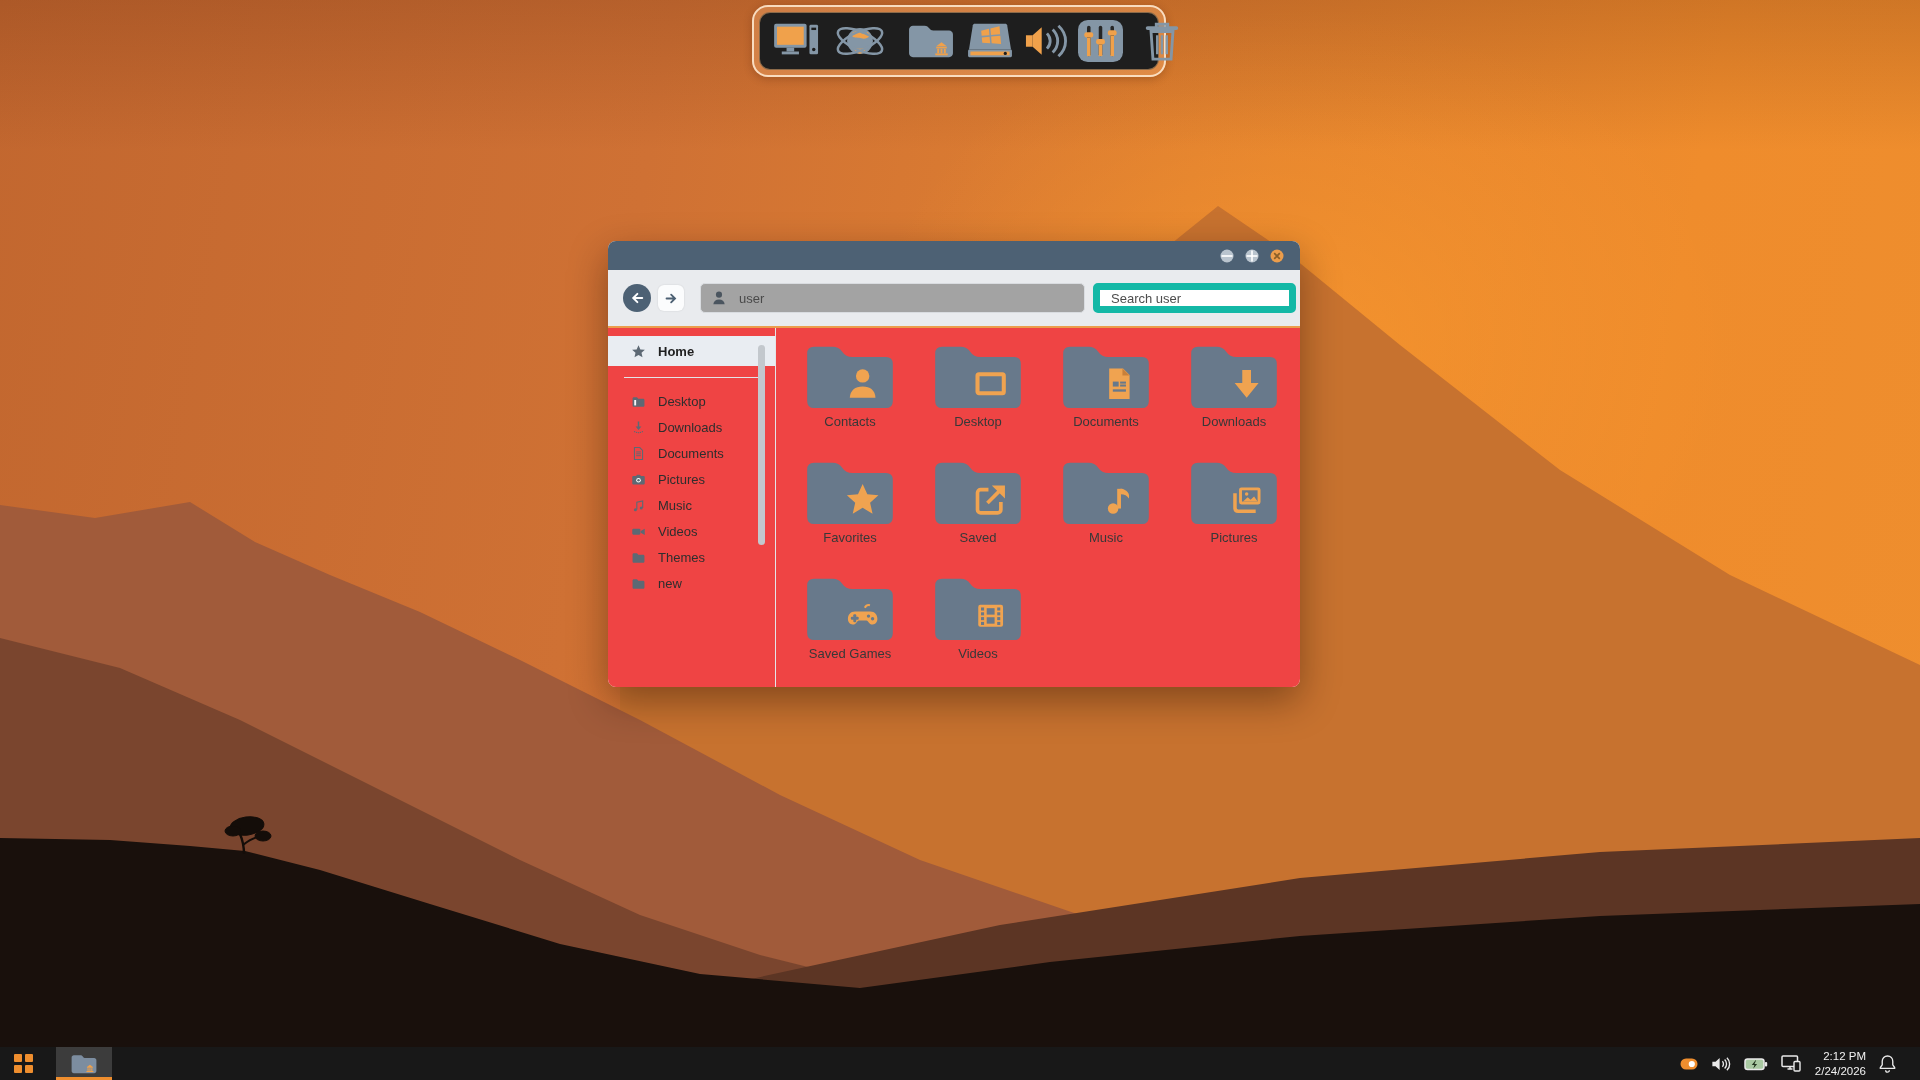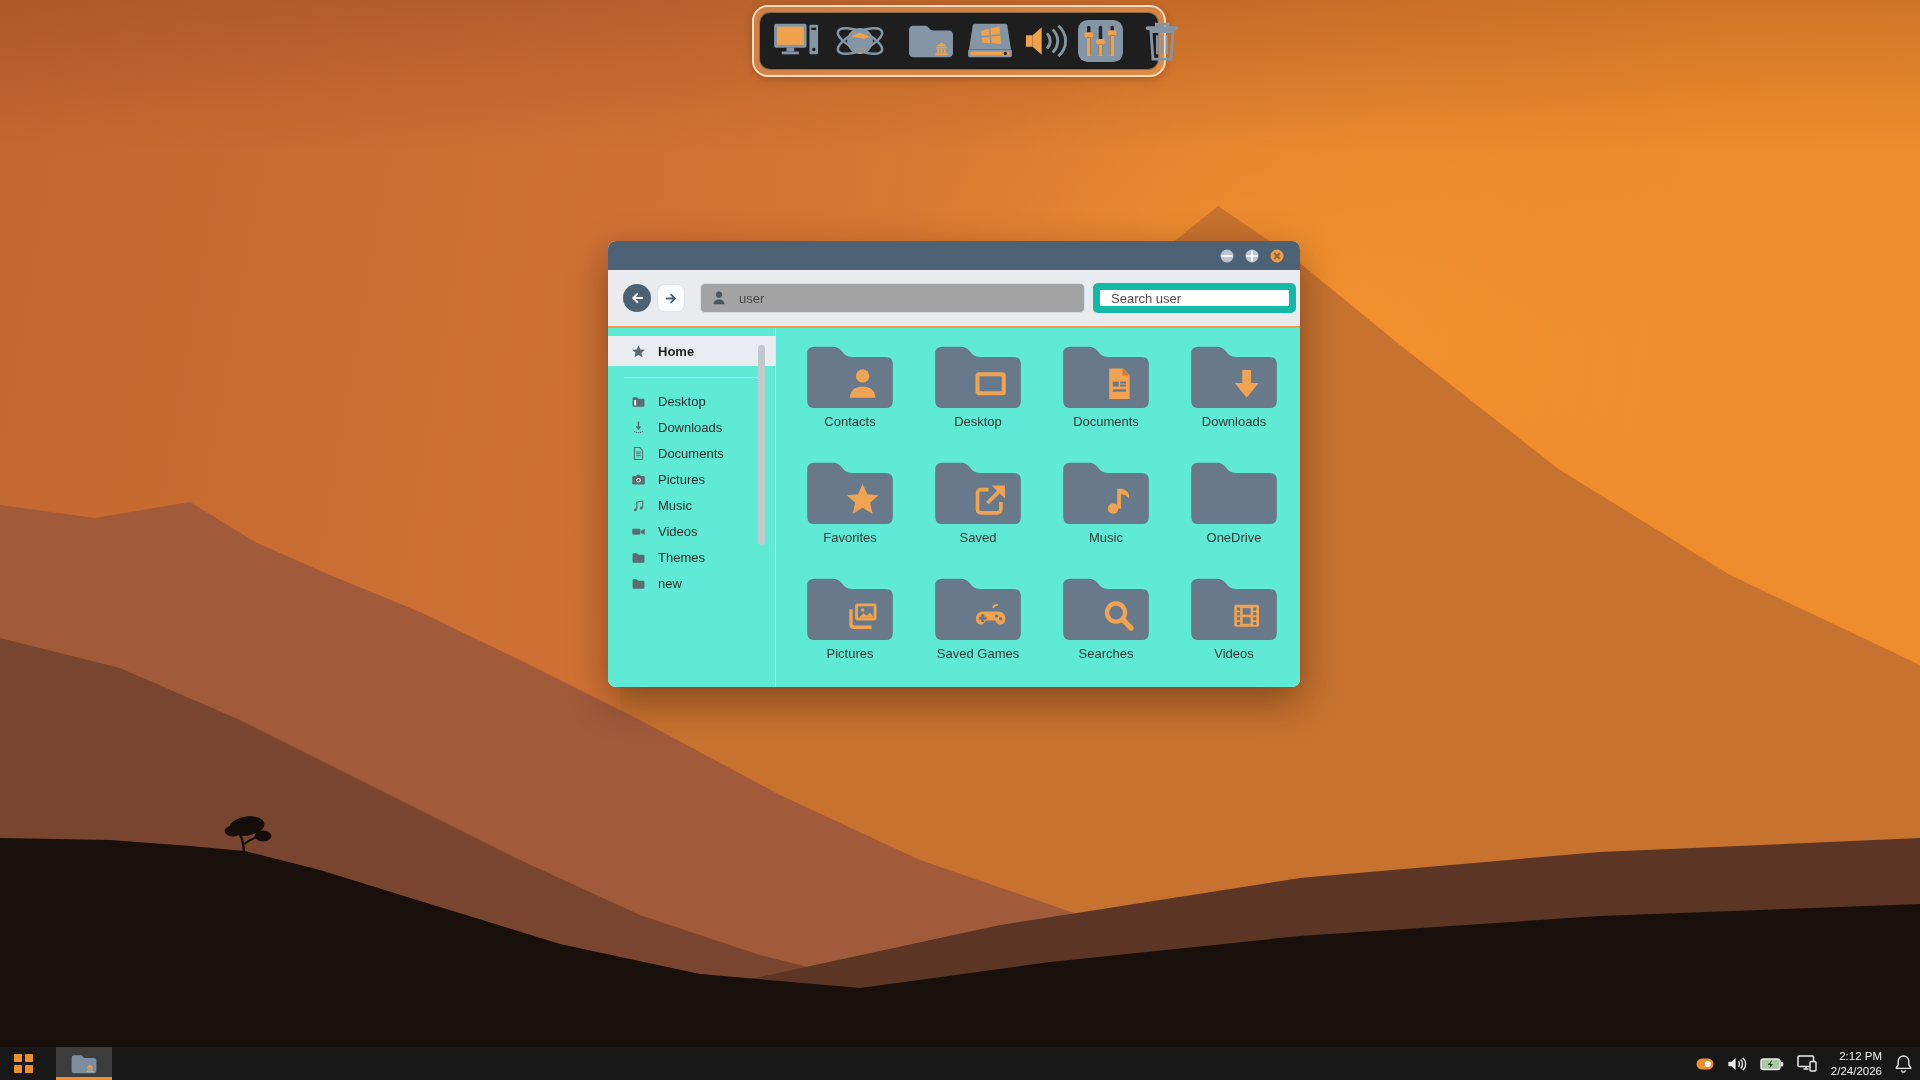--- a/index.html
+++ b/index.html
@@ -38,21 +38,21 @@
   .addr-wrap { position:absolute; left:92px; top:13px; width:385px; height:30px; }
   .addr-wrap input { width:100%; height:100%; border:1px solid #d9dce0; border-radius:5px; background:#a3a3a3;
     padding-left:38px; font-size:13px; color:#4a4a4a; font-family:"Liberation Sans",sans-serif; outline:none; }
   .addr-person { position:absolute; left:11px; top:7px; pointer-events:none; }
   .search-wrap { position:absolute; left:485px; top:13px; width:203px; height:30px; }
   .search-wrap input { width:100%; height:100%; border:7px solid #14b8a6; border-radius:5px; background:#fff;
     padding-left:11px; font-size:13px; color:#4a4a4a; font-family:"Liberation Sans",sans-serif; outline:none; }
   .search-wrap input::placeholder { color:#4d4d4d; opacity:1; }
   .accent-line { height:2px; background:#eb9d4c; }
 
-  .win-body { display:flex; height:359px; background:#5eead4; }
+  .win-body { display:flex; height:359px; background:#ef4444; }
   .sidebar { width:167px; position:relative; padding-top:8px; flex:0 0 auto; }
   .side-home { height:30px; display:flex; align-items:center; background:#e9edf2; padding-left:23px; gap:12px; cursor:pointer; }
   .side-sep { height:1px; background:#e3e5e8; margin:11px 16px 10px 16px; }
   .side-item { height:26px; display:flex; align-items:center; padding-left:23px; gap:12px; cursor:pointer; }
   .side-item span, .side-home span { font-size:13px; color:#2e2e2e; }
   .side-home span { font-weight:700; color:#1f1f1f; }
   .side-scroll { position:absolute; right:10px; top:17px; width:7px; height:200px; background:#c3c8cd; border-radius:4px; cursor:pointer; }
   .v-divider { width:1px; background:#e3e5e8; flex:0 0 auto; }
 
   .grid { flex:1; padding:12px 0 0 10px; display:flex; flex-wrap:wrap; align-content:flex-start; }
@@ -61,21 +61,21 @@
   .tile-label { font-size:13px; color:#383838; margin-top:2px; white-space:nowrap; }
 
   
   .taskbar { position:absolute; left:0; bottom:0; width:1920px; height:33px; background:#181818;
     display:flex; align-items:center; }
   .start-btn { width:46px; height:33px; display:flex; align-items:center; justify-content:center; cursor:pointer; }
   .start-grid { display:grid; grid-template-columns:8px 8px; grid-template-rows:8px 8px; gap:3px; }
   .start-grid i { background:#ef8e2e; border-radius:1px; }
   .task-tile { width:56px; height:33px; background:#3c3c3c; position:relative; display:flex; align-items:center; justify-content:center; cursor:pointer; margin-left:10px; }
   .task-tile .underline { position:absolute; left:0; bottom:0; width:100%; height:3px; background:#ef8e2e; }
-  .tray { margin-left:auto; display:flex; align-items:center; gap:13px; padding-right:8px; height:100%; }
+  .tray { margin-left:auto; display:flex; align-items:center; gap:13px; padding-right:24px; height:100%; }
   .tray-icon { display:flex; align-items:center; justify-content:center; cursor:pointer; }
   .clock { text-align:right; color:#f1f1f1; font-size:11.5px; line-height:1.3; cursor:pointer; }
 </style>
 </head>
 <body>
 
 <svg width="0" height="0" style="position:absolute" aria-hidden="true">
   <defs>
     <path id="foldpath" d="M4 14 Q4 7 11 7 L30 7 Q36.5 7 40 12 Q43.6 17.5 50.5 17.5 L85 17.5 Q92 17.5 92 24.5 L92 63 Q92 70 85 70 L11 70 Q4 70 4 63 Z"></path>
     <symbol id="g-person" viewBox="0 0 24 24">
@@ -460,49 +460,34 @@
               <use href="#foldpath" fill="#68798b"></use>
               <g transform="translate(43,27) scale(1.5)">
                 <use href="#g-note" width="24" height="24"></use>
               </g>
             </svg>
           <span class="tile-label">Music</span>
         </div>
         <div class="tile">
           <svg width="94" height="72" viewBox="0 0 96 74">
               <use href="#foldpath" fill="#68798b"></use>
-            </svg>
-          <span class="tile-label">OneDrive</span>
-        </div>
-        <div class="tile">
-          <svg width="94" height="72" viewBox="0 0 96 74">
-              <use href="#foldpath" fill="#68798b"></use>
               <g transform="translate(43,27) scale(1.5)">
                 <use href="#g-photos" width="24" height="24"></use>
               </g>
             </svg>
           <span class="tile-label">Pictures</span>
         </div>
         <div class="tile">
           <svg width="94" height="72" viewBox="0 0 96 74">
               <use href="#foldpath" fill="#68798b"></use>
               <g transform="translate(43,27) scale(1.5)">
                 <use href="#g-pad" width="24" height="24"></use>
               </g>
             </svg>
           <span class="tile-label">Saved Games</span>
-        </div>
-        <div class="tile">
-          <svg width="94" height="72" viewBox="0 0 96 74">
-              <use href="#foldpath" fill="#68798b"></use>
-              <g transform="translate(43,27) scale(1.5)">
-                <use href="#g-search" width="24" height="24"></use>
-              </g>
-            </svg>
-          <span class="tile-label">Searches</span>
         </div>
         <div class="tile">
           <svg width="94" height="72" viewBox="0 0 96 74">
               <use href="#foldpath" fill="#68798b"></use>
               <g transform="translate(43,27) scale(1.5)">
                 <use href="#g-film" width="24" height="24"></use>
               </g>
             </svg>
           <span class="tile-label">Videos</span>
         </div>

